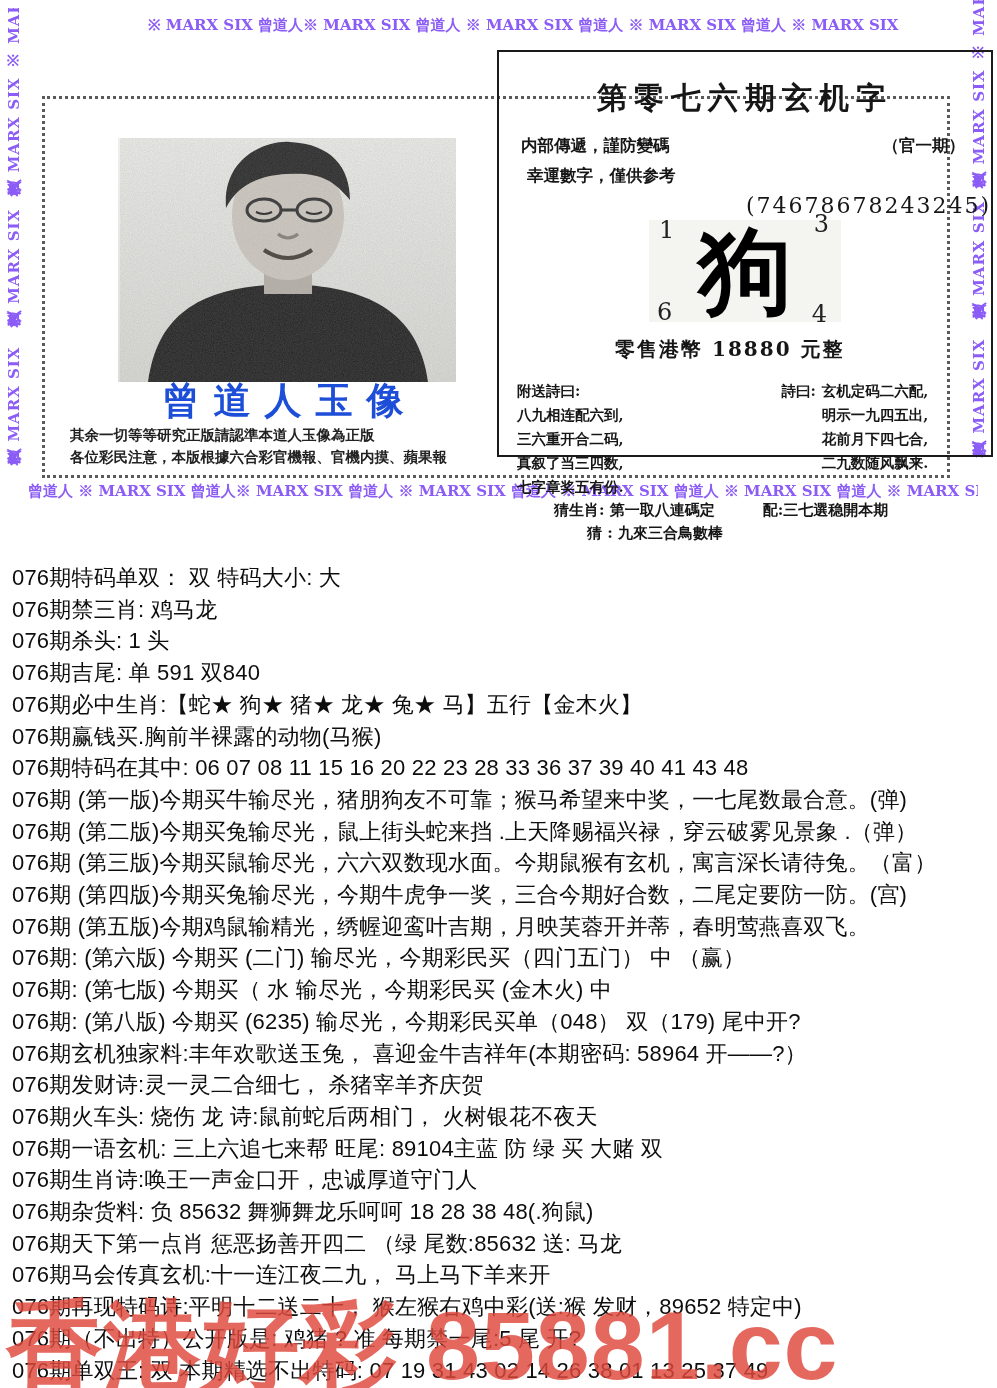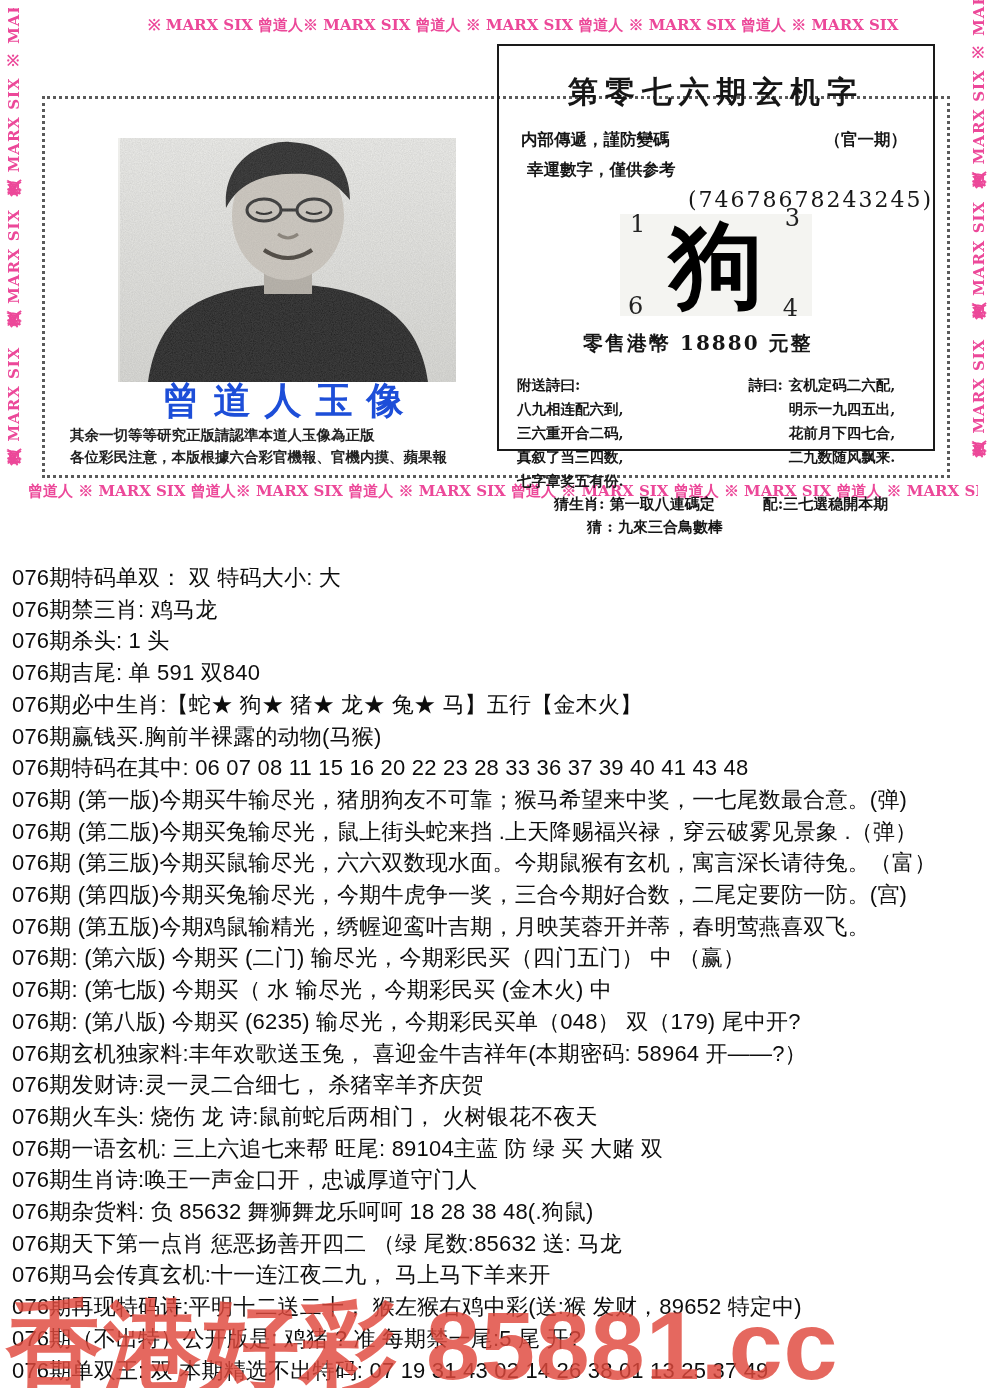--- a/index.html
+++ b/index.html
@@ -3,21 +3,21 @@
 <meta charset="utf-8">
 <style>
   * { margin:0; padding:0; box-sizing:border-box; }
   html,body { background:#fff; }
   .page {
     position:relative; width:997px; height:1388px; background:#ffffff;
     font-family:"Liberation Sans", sans-serif; color:#151515; overflow:hidden;
   }
   
   .border-text {
-    position:absolute; font-size:15px; font-weight:bold; color:#ec4899;
+    position:absolute; font-size:15px; font-weight:bold; color:#8b5cf6;
     font-family:"DejaVu Serif", serif; white-space:nowrap; overflow:hidden;
   }
   .border-top { top:14px; left:148px; width:840px; }
   .border-bottom { top:482px; left:28px; width:950px; }
   .border-left, .border-right {
     writing-mode:vertical-rl; transform:rotate(180deg);
     height:470px; width:22px; top:8px; letter-spacing:1px;
   }
   .border-left { left:4px; }
   .border-right { left:969px; top:0; }
@@ -32,21 +32,21 @@
     font-family:"DejaVu Serif", serif; font-size:37px; font-weight:bold;
     letter-spacing:14px; color:#1d4ed8;
   }
   .notes {
     position:absolute; left:70px; top:424px; width:430px;
     font-size:14.5px; line-height:22px; font-family:"DejaVu Serif", serif;
     font-weight:bold; color:#222;
   }
   
   .mystery {
-    position:absolute; left:497px; top:44px; width:438px; height:407px;
+    position:absolute; left:497px; top:50px; width:496px; height:407px;
     border:2px solid #1a1a1a; font-family:"DejaVu Serif", serif; color:#161616;
   }
   .m-title {
     margin-top:26px; text-align:center; font-size:30px; font-weight:bold;
     letter-spacing:7px;
   }
   .m-subrow {
     display:flex; justify-content:space-between; padding:0 26px 0 22px;
     margin-top:16px; font-size:16.5px; font-weight:bold;
   }
@@ -58,21 +58,21 @@
   }
   .zodiac .corner { position:absolute; font-size:24px; color:#222; }
   .c-tl { left:10px; top:-4px; }
   .c-tr { right:12px; top:-10px; }
   .c-bl { left:8px; bottom:-4px; }
   .c-br { right:14px; bottom:-6px; }
   .z-char {
     text-align:center; font-size:94px; line-height:102px; font-weight:bold;
     font-family:"DejaVu Serif", serif; color:#000;
   }
-  .m-price { margin-top:14px; padding-left:84px; font-size:20px; font-weight:bold; letter-spacing:2px; }
+  .m-price { margin-top:14px; padding-left:116px; font-size:20px; font-weight:bold; letter-spacing:2px; }
   .m-poems { display:flex; margin-top:16px; padding:0 10px 0 18px; font-size:14.5px; font-weight:bold; line-height:24px; }
   .poem-col { display:flex; }
   .poem-col .lbl { white-space:nowrap; margin-right:6px; }
   .pc-left { width:57%;flex-direction:column; }
   .pc-right { width:43%; }
   .m-guessrow { display:flex; margin-top:2px; padding-left:55px; font-size:15px; font-weight:bold; gap:48px; }
   .m-guess2 { padding-left:88px; margin-top:4px; font-size:15px; font-weight:bold; }
   
   .body-lines { position:absolute; left:12px; top:562px; }
   .bline {

